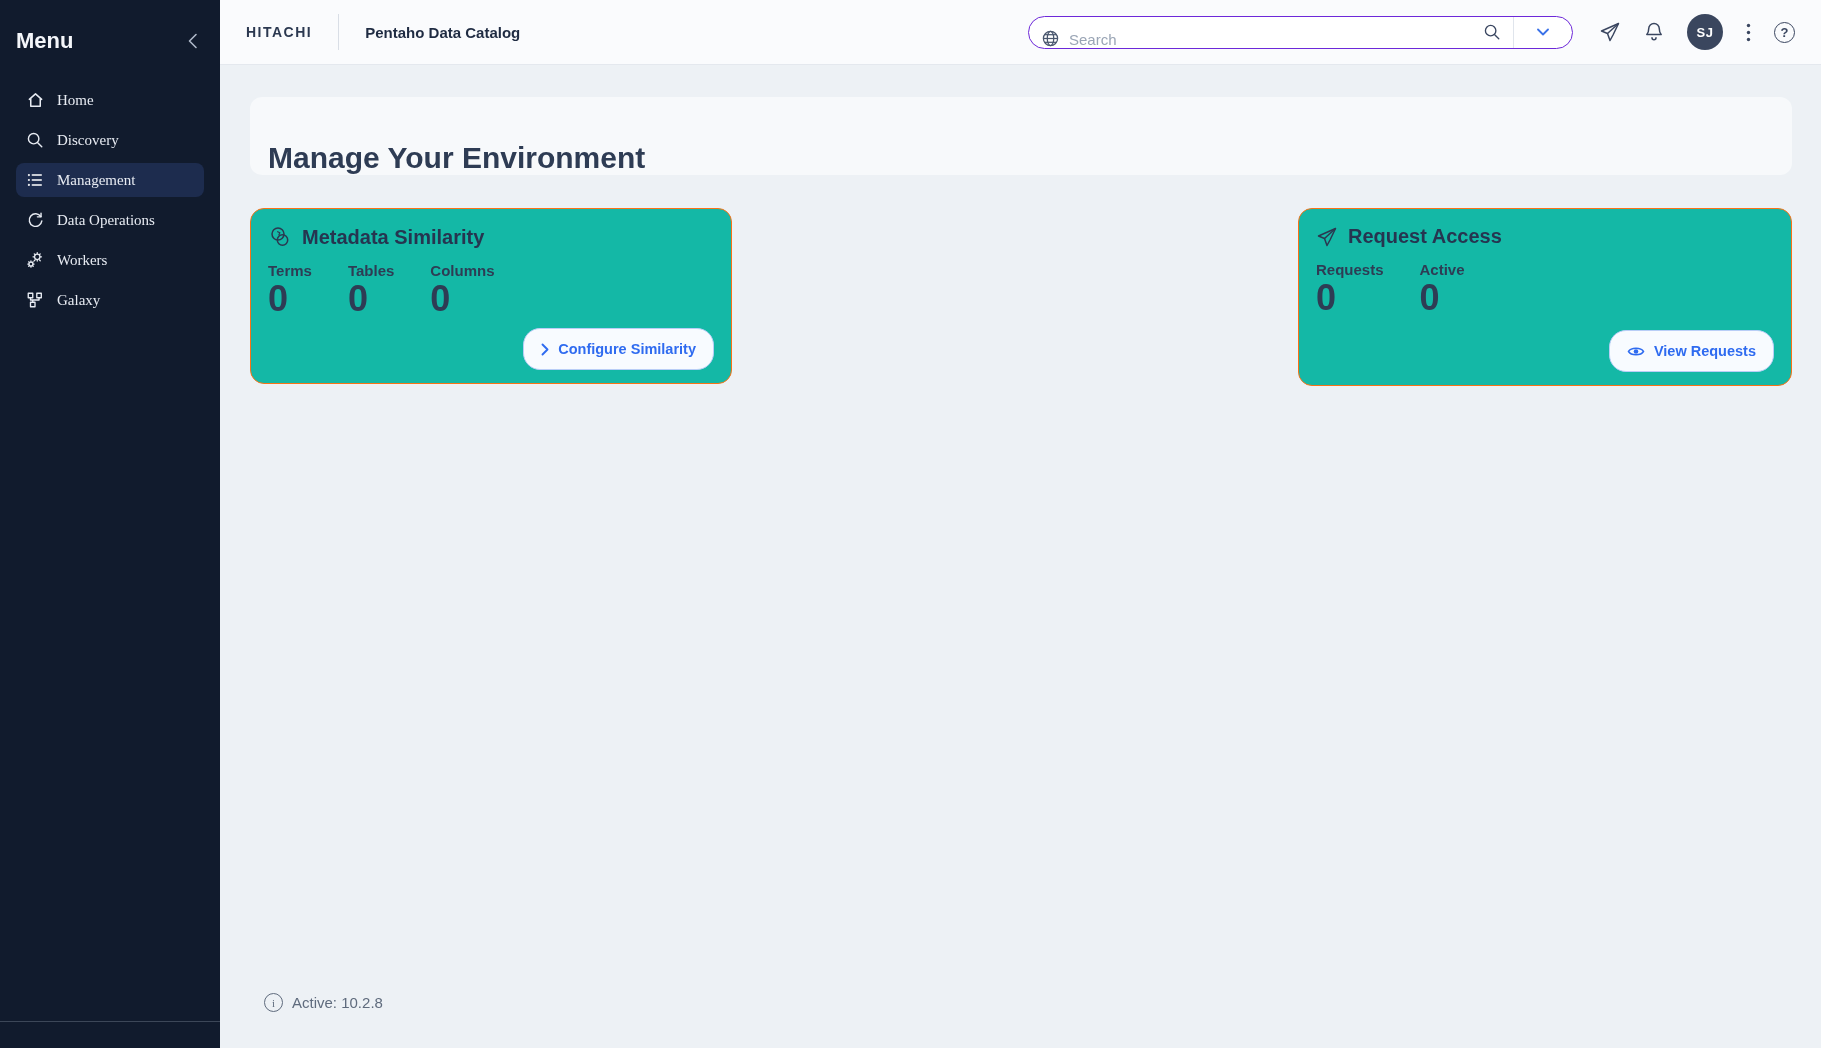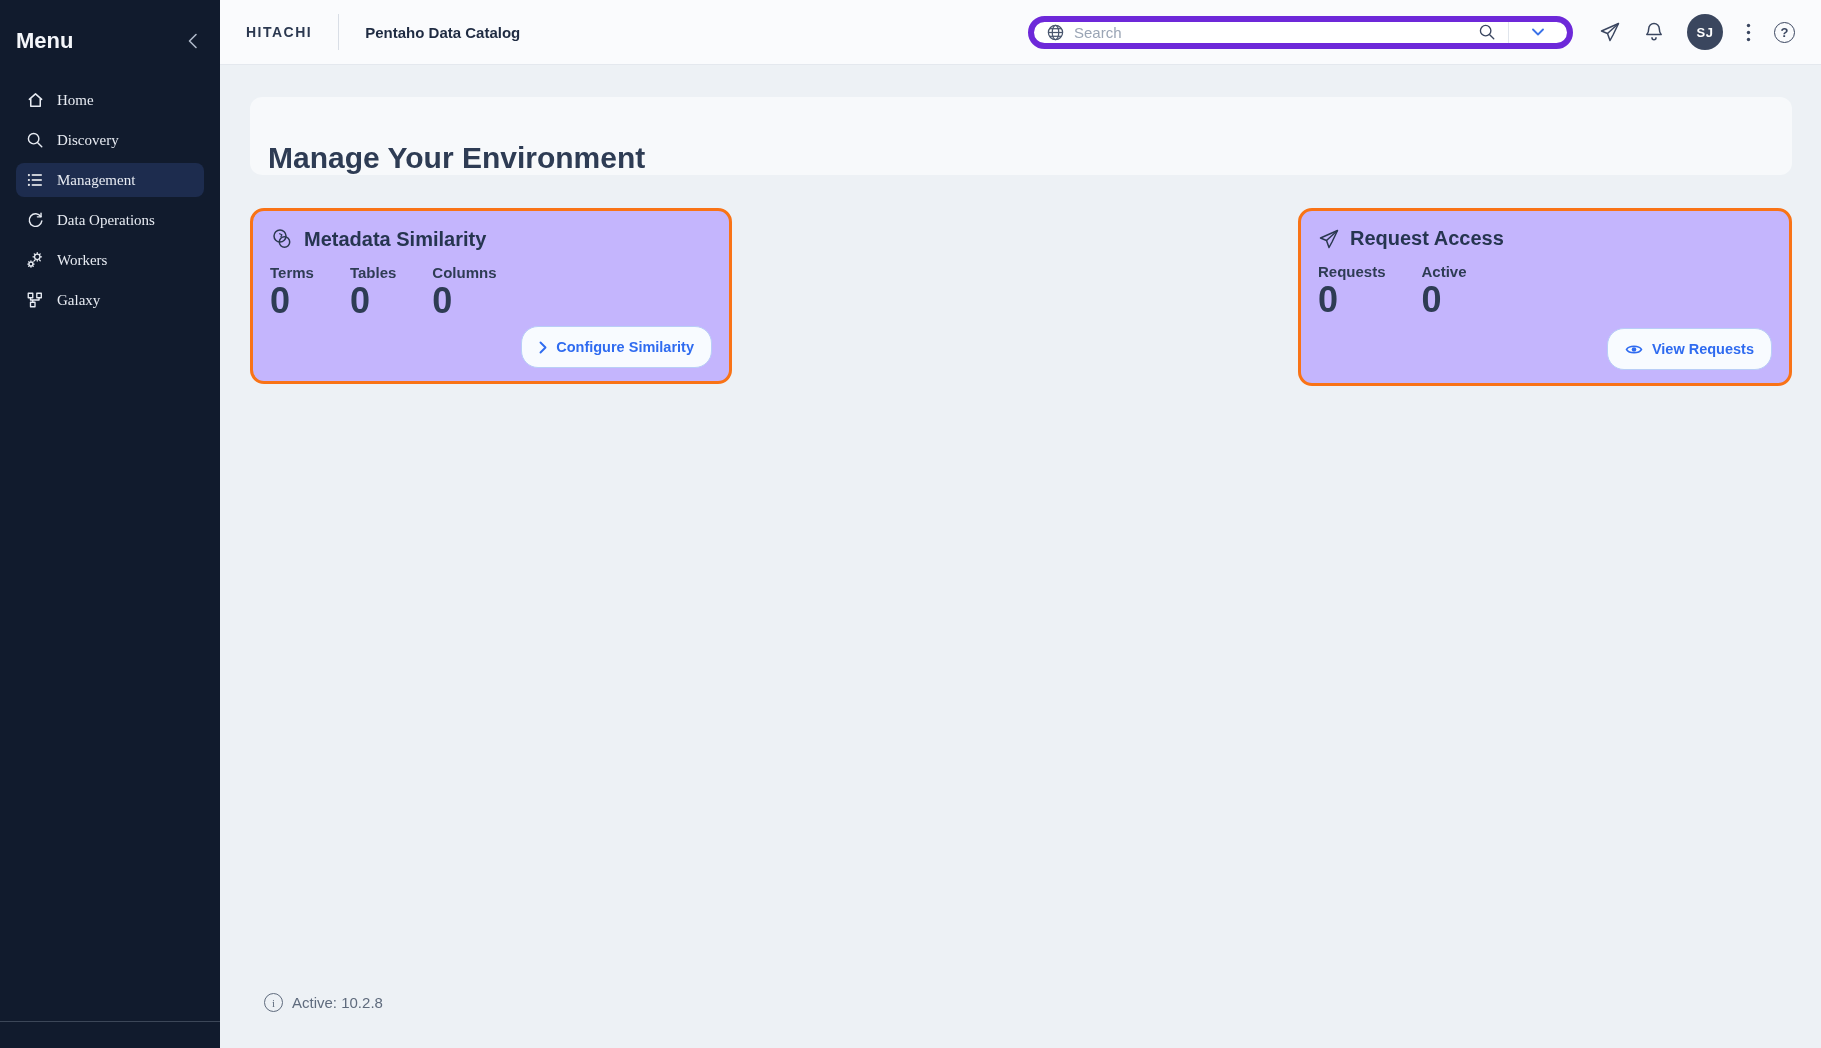--- a/index.html
+++ b/index.html
@@ -44,22 +44,22 @@
     display: flex; align-items: center;
     padding: 0 26px 0 26px;
   }
   .logo { font-size: 14px; font-weight: 700; letter-spacing: 1.5px; color: #2b3850; }
   .topbar-divider { width: 1px; height: 36px; background: #d9dee6; margin: 0 26px; }
   .app-title { font-size: 15px; font-weight: 700; color: #1f2b42; }
   .topbar-spacer { flex: 1; }
 
   .search-pill {
     width: 545px; height: 33px;
-    background: #ffffff; border: 6px solid #6d28d9; border-radius: 17px;
-    display: flex; align-items: center; padding-left: 12px;
+    background: #ffffff; border: 1px solid #6d28d9; border-radius: 17px;
+    display: flex; align-items: flex-end; padding-left: 12px;
     margin-right: 26px;
   }
   .search-pill input {
     border: none; outline: none; flex: 1; font-size: 15px;
     font-family: "Liberation Sans", sans-serif; color: #33405a;
     background: transparent; margin-left: 9px;
   }
   .search-pill input::placeholder { color: #9aa5b5; }
   .search-submit { display: flex; align-items: center; padding: 0 12px; cursor: pointer; height: 100%; }
   .search-divider { width: 1px; height: 100%; background: #e0e5ec; }
@@ -82,21 +82,21 @@
   
   .content { flex: 1; padding: 32px 29px 0 30px; position: relative; }
   .banner {
     height: 78px; background: #f7f9fb; border-radius: 12px;
     display: flex; align-items: flex-end; padding: 0 18px;
   }
   .page-title { font-size: 30px; font-weight: 700; color: #2e3c54; }
 
   .cards-row { display: flex; justify-content: space-between; margin-top: 33px; }
   .card {
-    background: #c4b5fd; border: 3px solid #f97316; border-radius: 14px;
+    background: #14b8a6; border: 1px solid #f97316; border-radius: 14px;
     padding: 16px 17px 13px 17px;
     display: flex; flex-direction: column;
   }
   .card-metadata { width: 482px; height: 176px; }
   .card-request { width: 494px; height: 178px; justify-content: space-between; }
   .card-title-row { display: flex; align-items: center; gap: 10px; }
   .card-title { font-size: 20px; font-weight: 700; color: #263550; }
   .card-icon { display: flex; align-items: center; color: #2b3850; }
 
   .stats-row { display: flex; gap: 36px; margin-top: 13px; }

